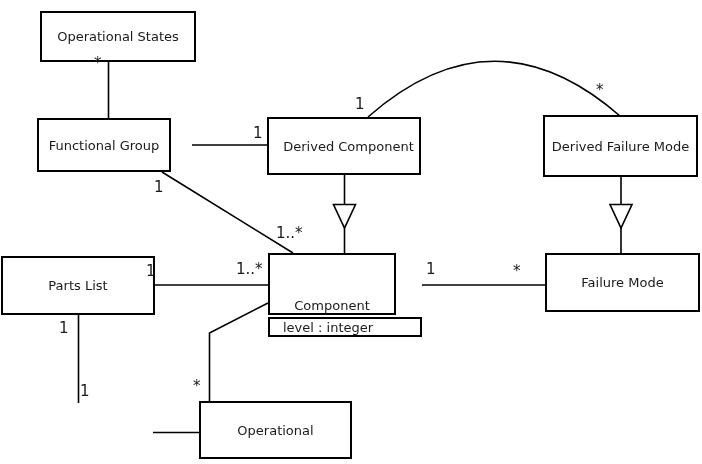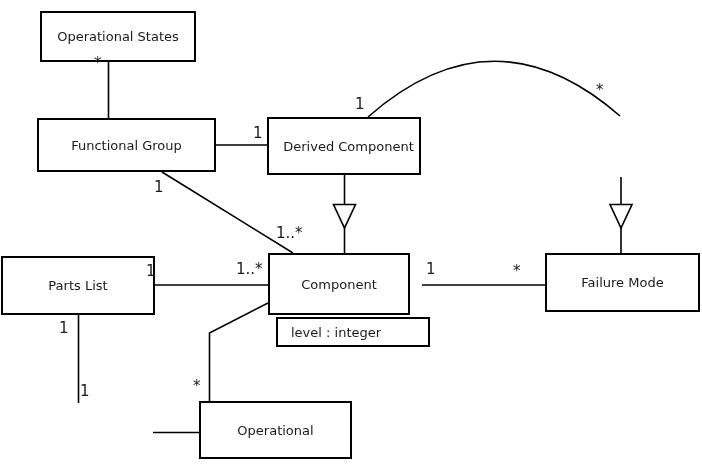--- a/index.html
+++ b/index.html
@@ -60,38 +60,41 @@
     <path d="M422 285 L545 285"></path>
     <path d="M78.5 315 L78.5 403"></path>
     <path d="M153 432.5 L199 432.5"></path>
     <path d="M268 303 L209.5 333 L209.5 401"></path>
   </svg>
 
   <div class="cls" style="left:40px; top:11px; width:156px; height:51px;">
     <span>Operational States</span>
   </div>
 
-  <div class="cls" style="left:37px; top:118px; width:179px; height:54px;">
+  <div class="cls" style="left:37px; top:118px; width:134px; height:54px;">
     <span>Functional Group</span>
   </div>
 
   <div class="cls" style="left:267px; top:117px; width:154px; height:58px;padding-left:9px;">
     <span>Derived Component</span>
   </div>
 
+  <div class="cls" style="left:543px; top:115px; width:155px; height:62px;">
+    <span>Derived Failure Mode</span>
+  </div>
 
   <div class="cls" style="left:1px; top:256px; width:154px; height:59px;text-align:center;">
     <span>Parts List</span>
   </div>
 
-  <div class="cls" style="left:268px; top:253px; width:142px; height:62px;">
+  <div class="cls" style="left:268px; top:253px; width:128px; height:62px;align-items:flex-end;">
     <span>Component</span>
   </div>
 
-  <div class="cls attr" style="left:276px; top:317px; width:154px; height:30px;">
+  <div class="cls attr" style="left:268px; top:317px; width:154px; height:20px;">
     <span>level : integer</span>
   </div>
 
   <div class="cls" style="left:545px; top:253px; width:155px; height:59px;">
     <span>Failure Mode</span>
   </div>
 
 
   <div class="cls" style="left:199px; top:401px; width:153px; height:58px;">
     <span>Operational</span>

